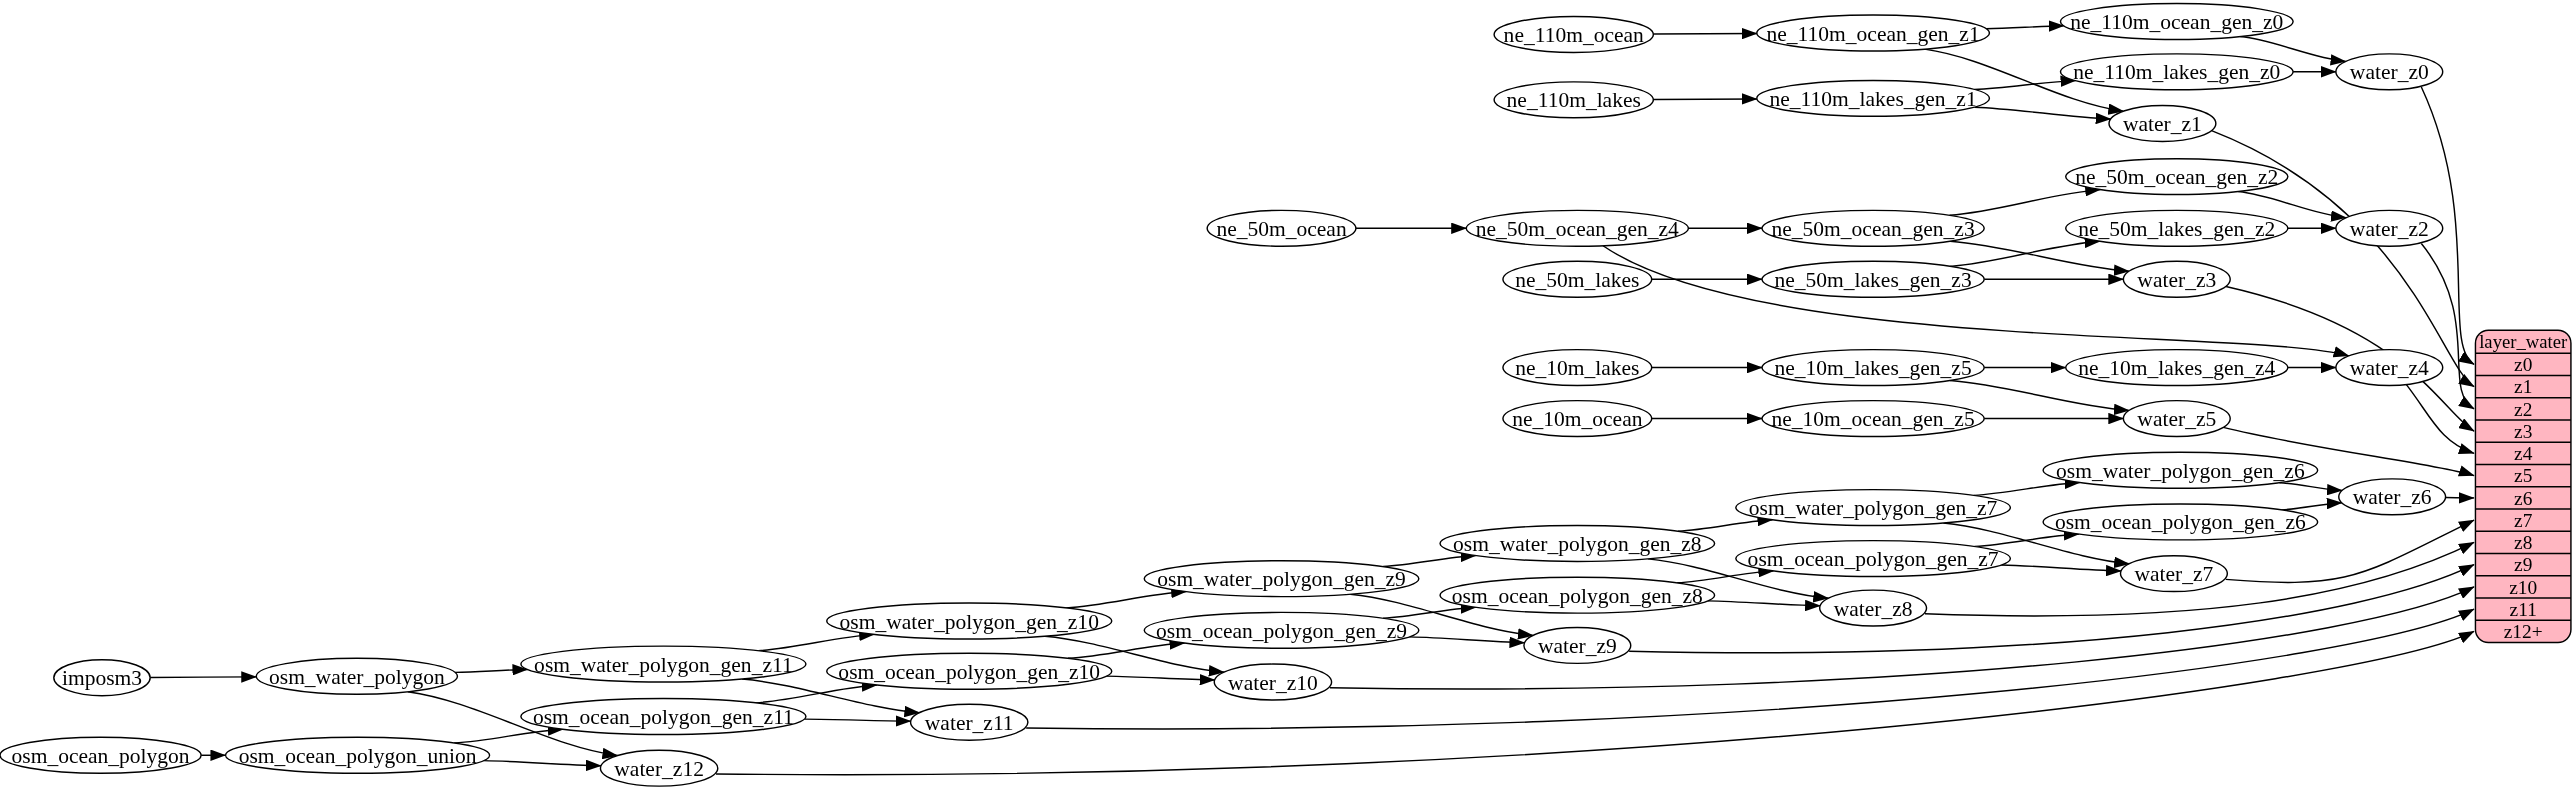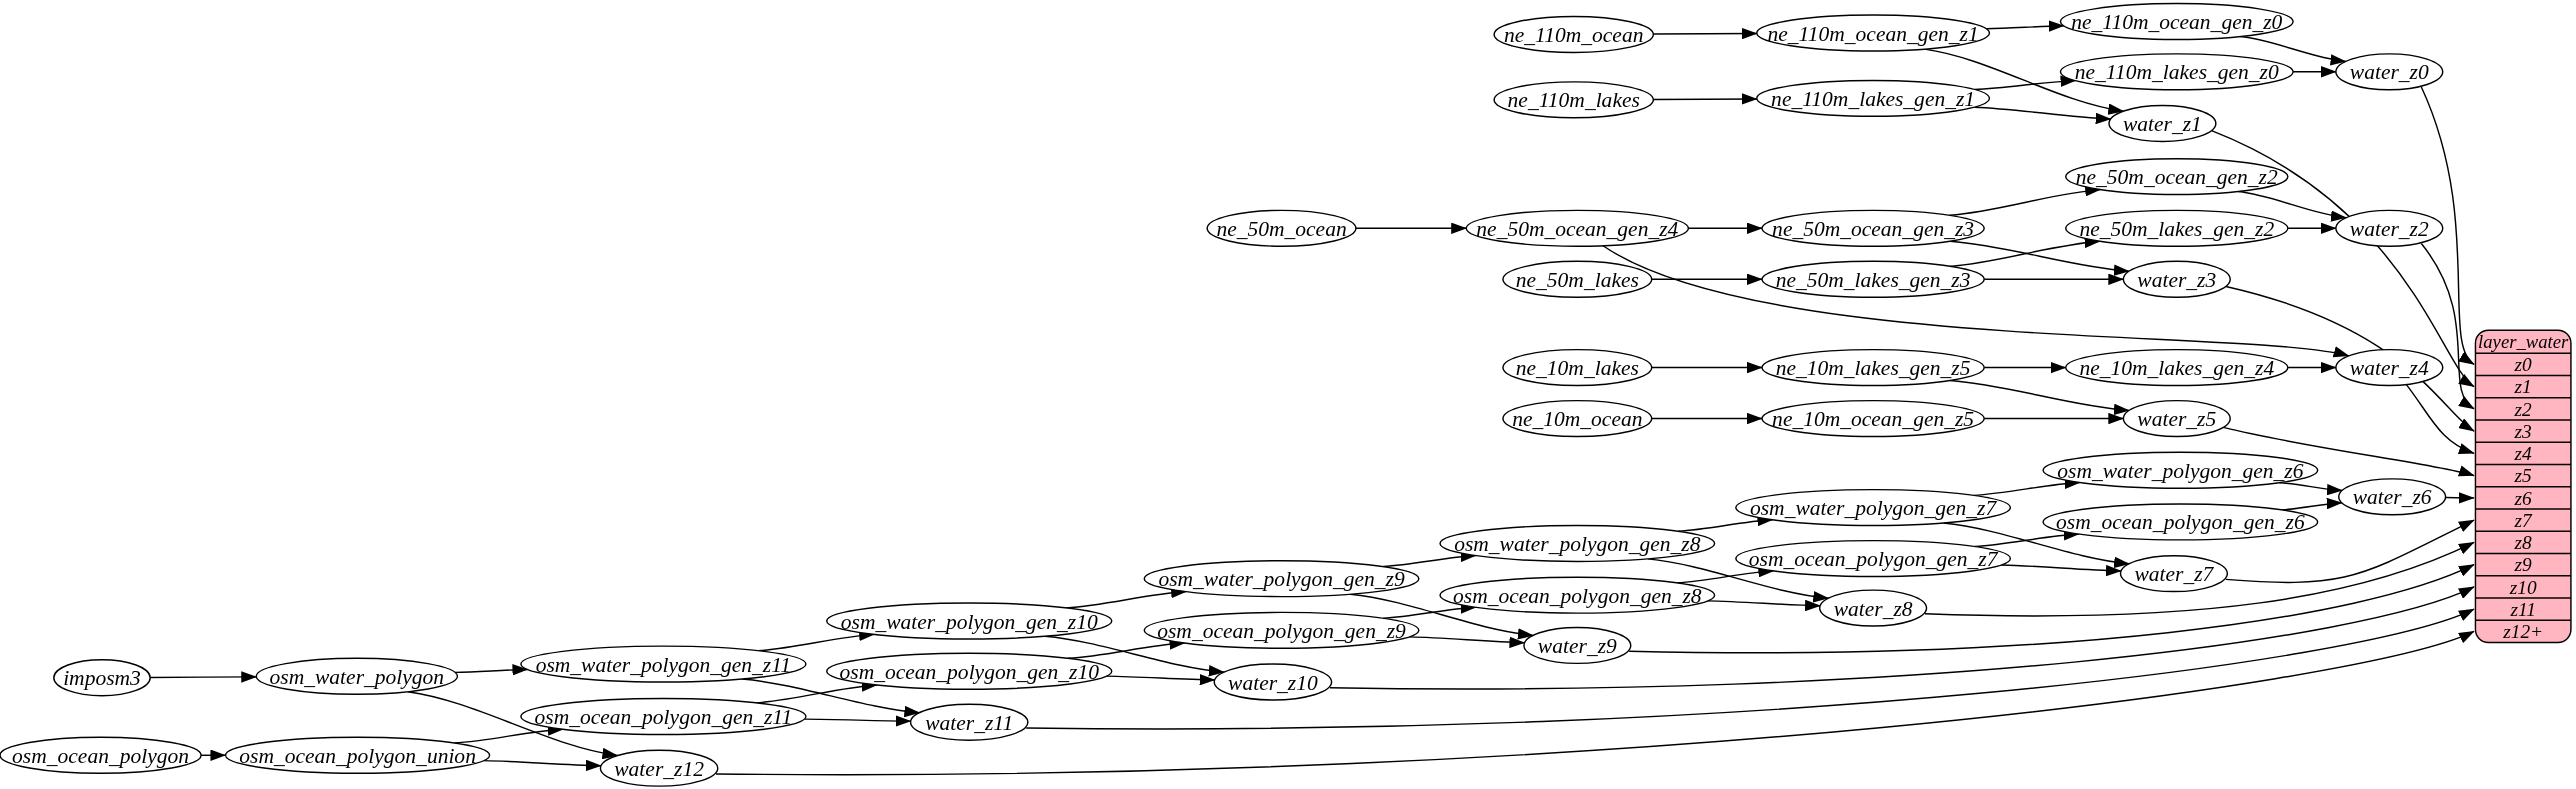--- a/index.html
+++ b/index.html
@@ -1,21 +1,21 @@
 <!DOCTYPE html>
 <html style="font-size:11.5px"><head>
 <meta charset="utf-8">
 <style>
   html, body {
     margin: 0; padding: 0;
     background: #ffffff;
     width: 2576px; height: 789px;
     overflow: hidden;
   }
-  #stage { width: 2300px; height: 789px; font-style: italic; }
+  #stage { width: 2300px; height: 789px; }
   svg { display: block; }
   .node-label, .record-title, .record-row-label {
     font-family: "Liberation Serif", "DejaVu Serif", serif;
     fill: #000000;
   }
   .node-label { font-size: 30px; }
   .record-title { font-size: 26px; }
   .record-row-label { font-size: 27px; }
   .edge-path { fill: none; }
 </style>

